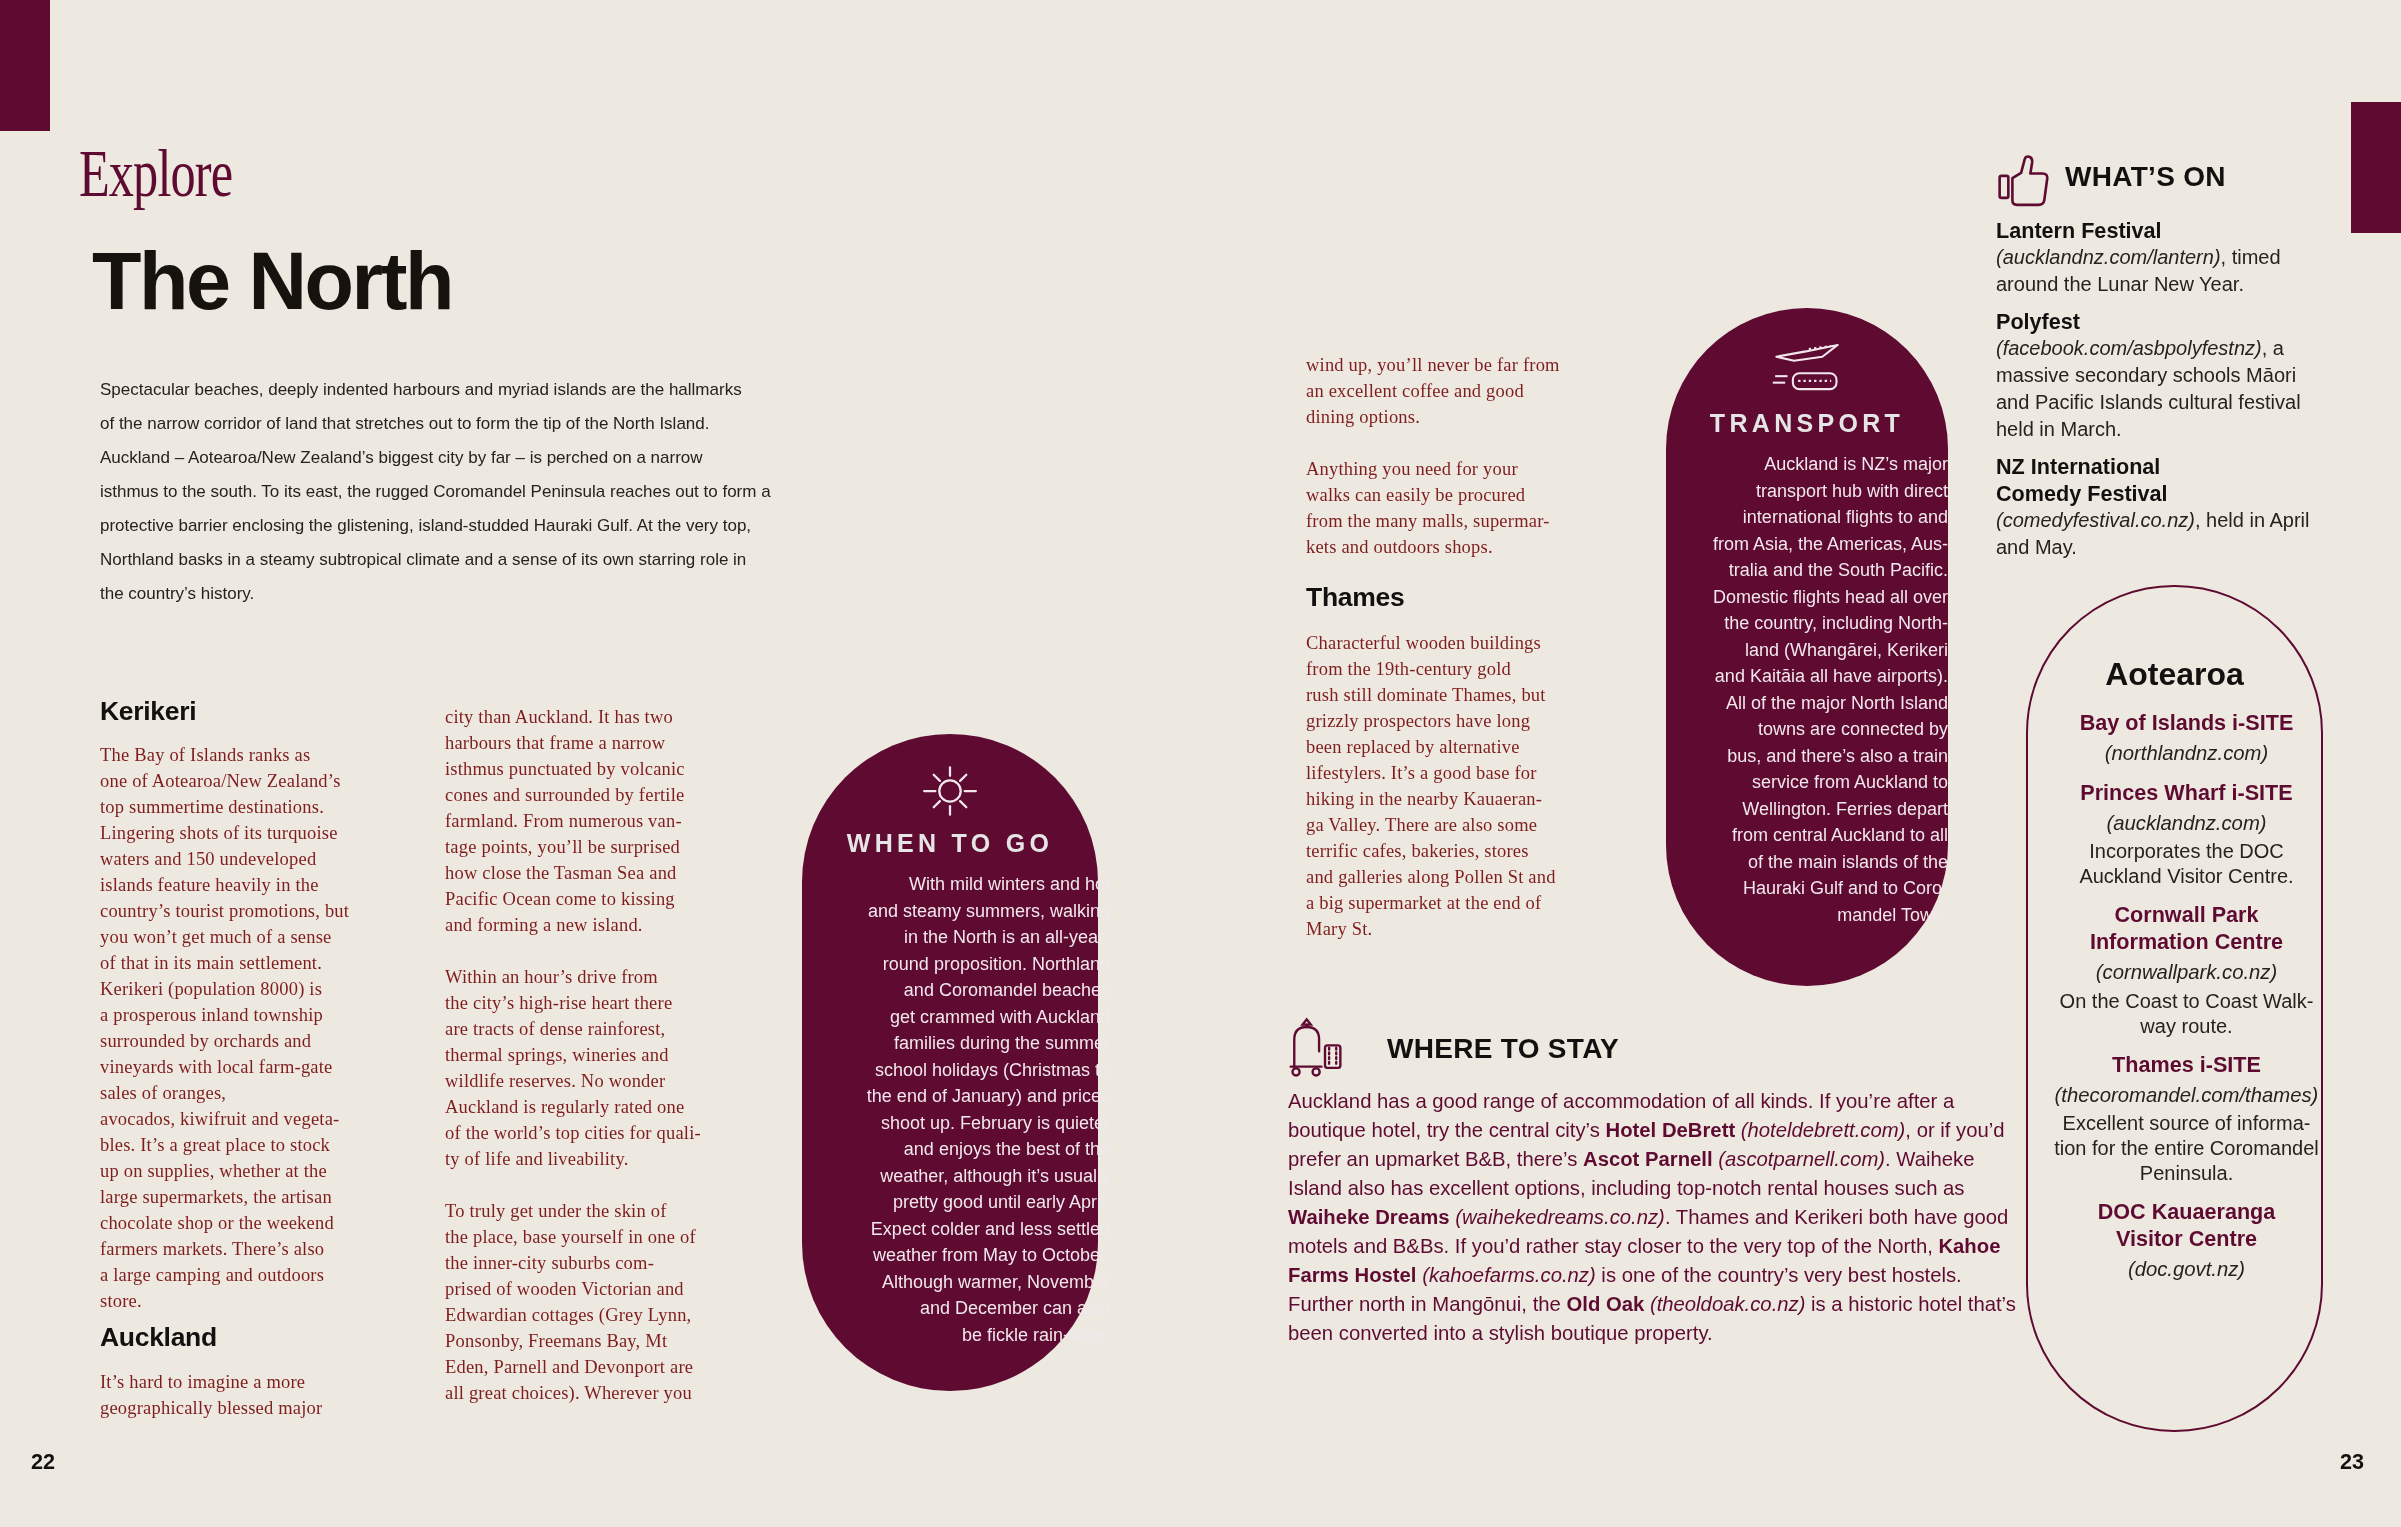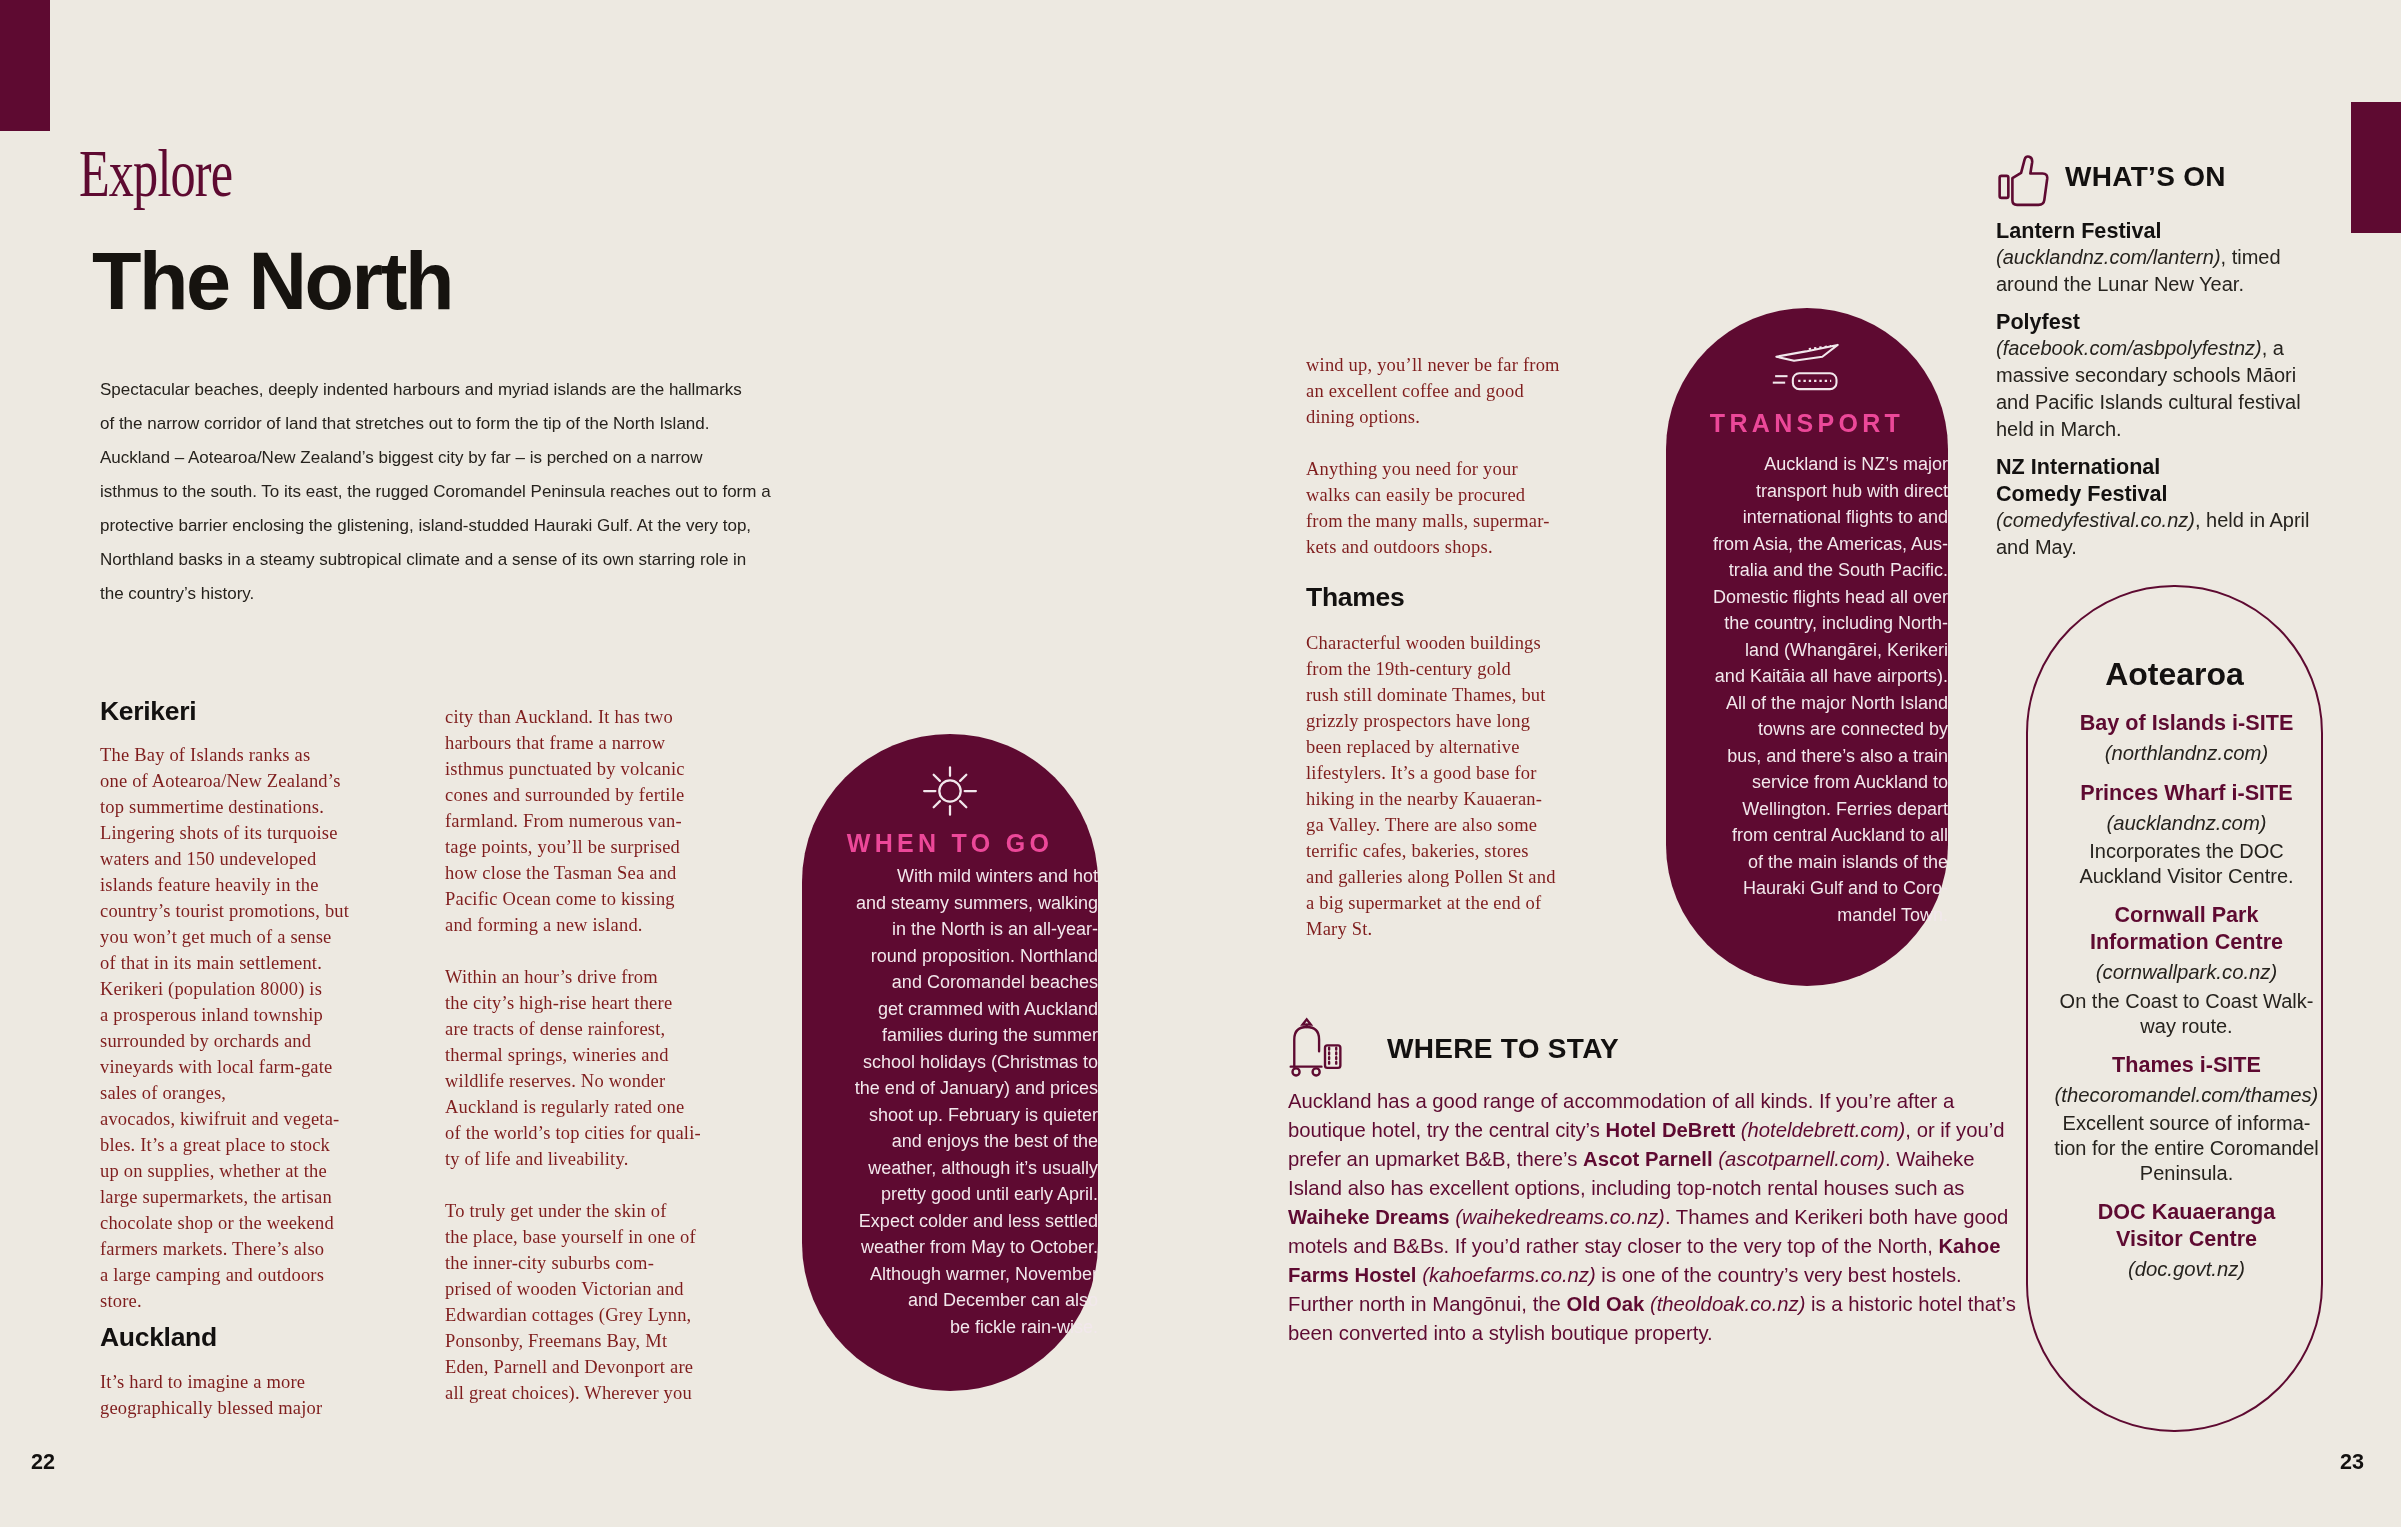--- a/index.html
+++ b/index.html
@@ -21,21 +21,21 @@
   }
   .col-h{font-weight:bold;font-size:26.5px;color:#131110;letter-spacing:-0.3px;white-space:pre;}
   .serif-body{
     font-family:"Liberation Serif",serif;font-size:18.5px;line-height:26px;color:#7f1d1d;
     letter-spacing:0.2px;white-space:pre;
   }
   .oval{
     background:#5E0A31;border-radius:148px;
   }
   .oval-h{
-    position:absolute;width:100%;text-align:center;color:#ec4899;font-weight:bold;
+    position:absolute;width:100%;text-align:center;color:#e5e5e5;font-weight:bold;
     font-size:25px;letter-spacing:4.3px;white-space:pre;
   }
   .oval-b{
     position:absolute;width:100%;text-align:right;color:#F2E8EC;
     font-size:18px;line-height:26.5px;white-space:pre;
   }
   .icon-center{position:absolute;left:0;right:0;margin:auto;}
   .blk-h{font-weight:bold;font-size:28px;color:#131110;letter-spacing:0.3px;white-space:pre;}
   .event-name{font-weight:bold;font-size:21.6px;line-height:27px;color:#131110;white-space:pre-line;}
   .event-details{font-size:20px;line-height:27px;color:#26231e;}
@@ -133,21 +133,21 @@
         <line x1="48" y1="75" x2="48" y2="90"></line>
         <line x1="2" y1="48" x2="22" y2="48"></line>
         <line x1="74" y1="48" x2="94" y2="48"></line>
         <line x1="19" y1="19" x2="30" y2="30"></line>
         <line x1="66" y1="66" x2="77" y2="77"></line>
         <line x1="19" y1="77" x2="30" y2="66"></line>
         <line x1="66" y1="30" x2="77" y2="19"></line>
       </g>
     </svg>
     <div class="oval-h" style="top:95px;">WHEN TO GO</div>
-    <div class="oval-b" style="top:129px;">With mild winters and hot
+    <div class="oval-b" style="top:137px;padding-left:12px;">With mild winters and hot
 and steamy summers, walking
 in the North is an all-year-
 round proposition. Northland
 and Coromandel beaches
 get crammed with Auckland
 families during the summer
 school holidays (Christmas to
 the end of January) and prices
 shoot up. February is quieter
 and enjoys the best of the

